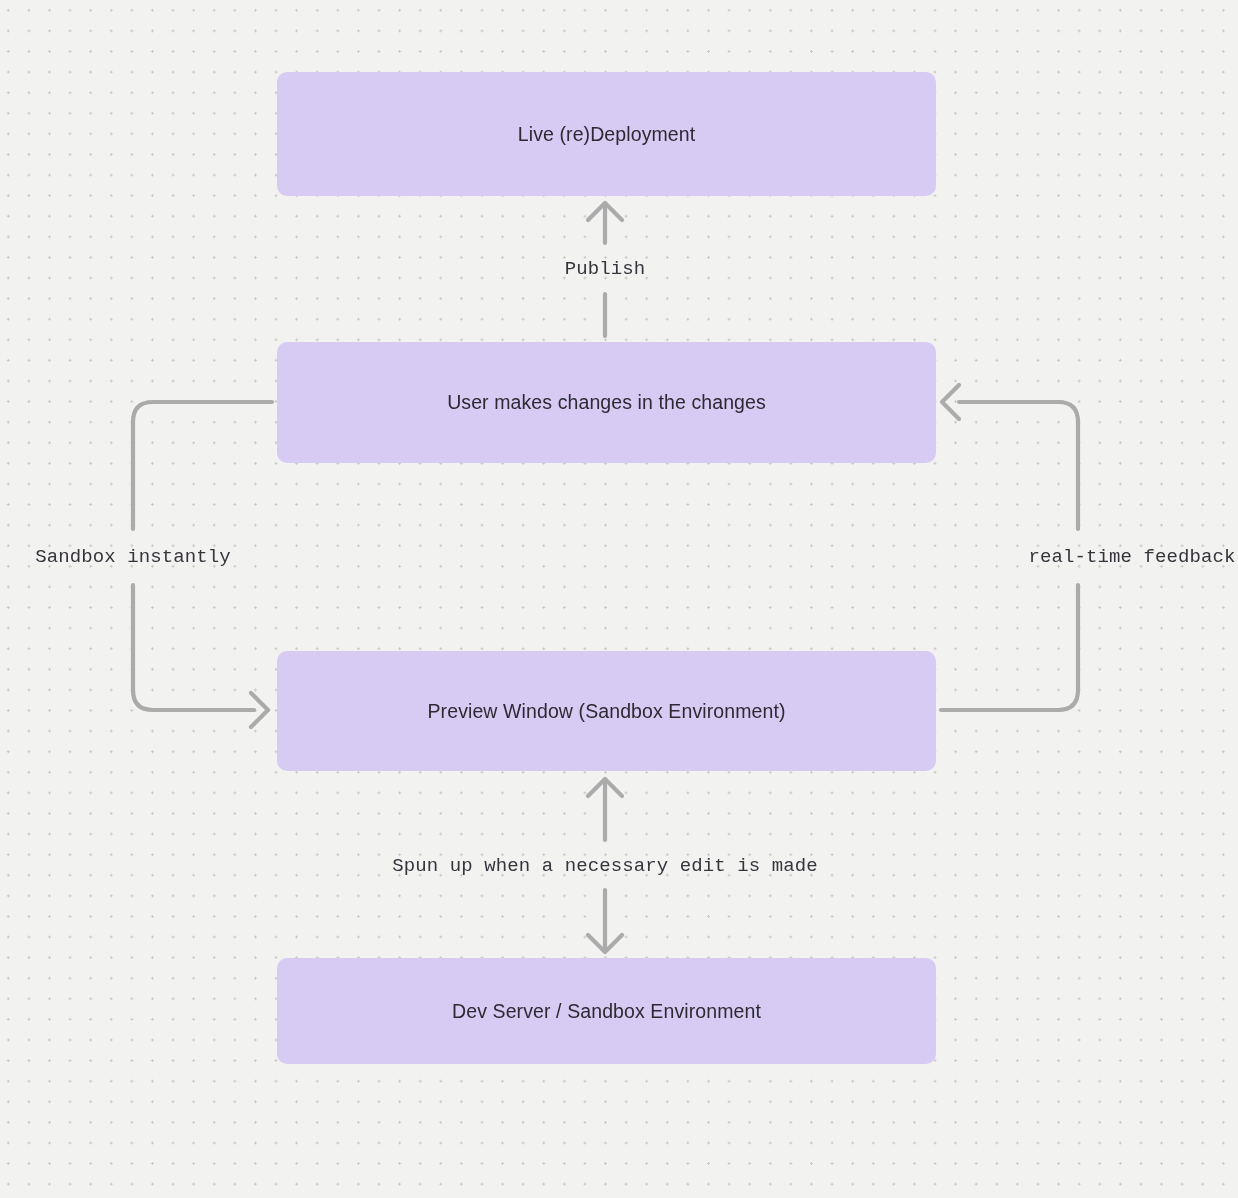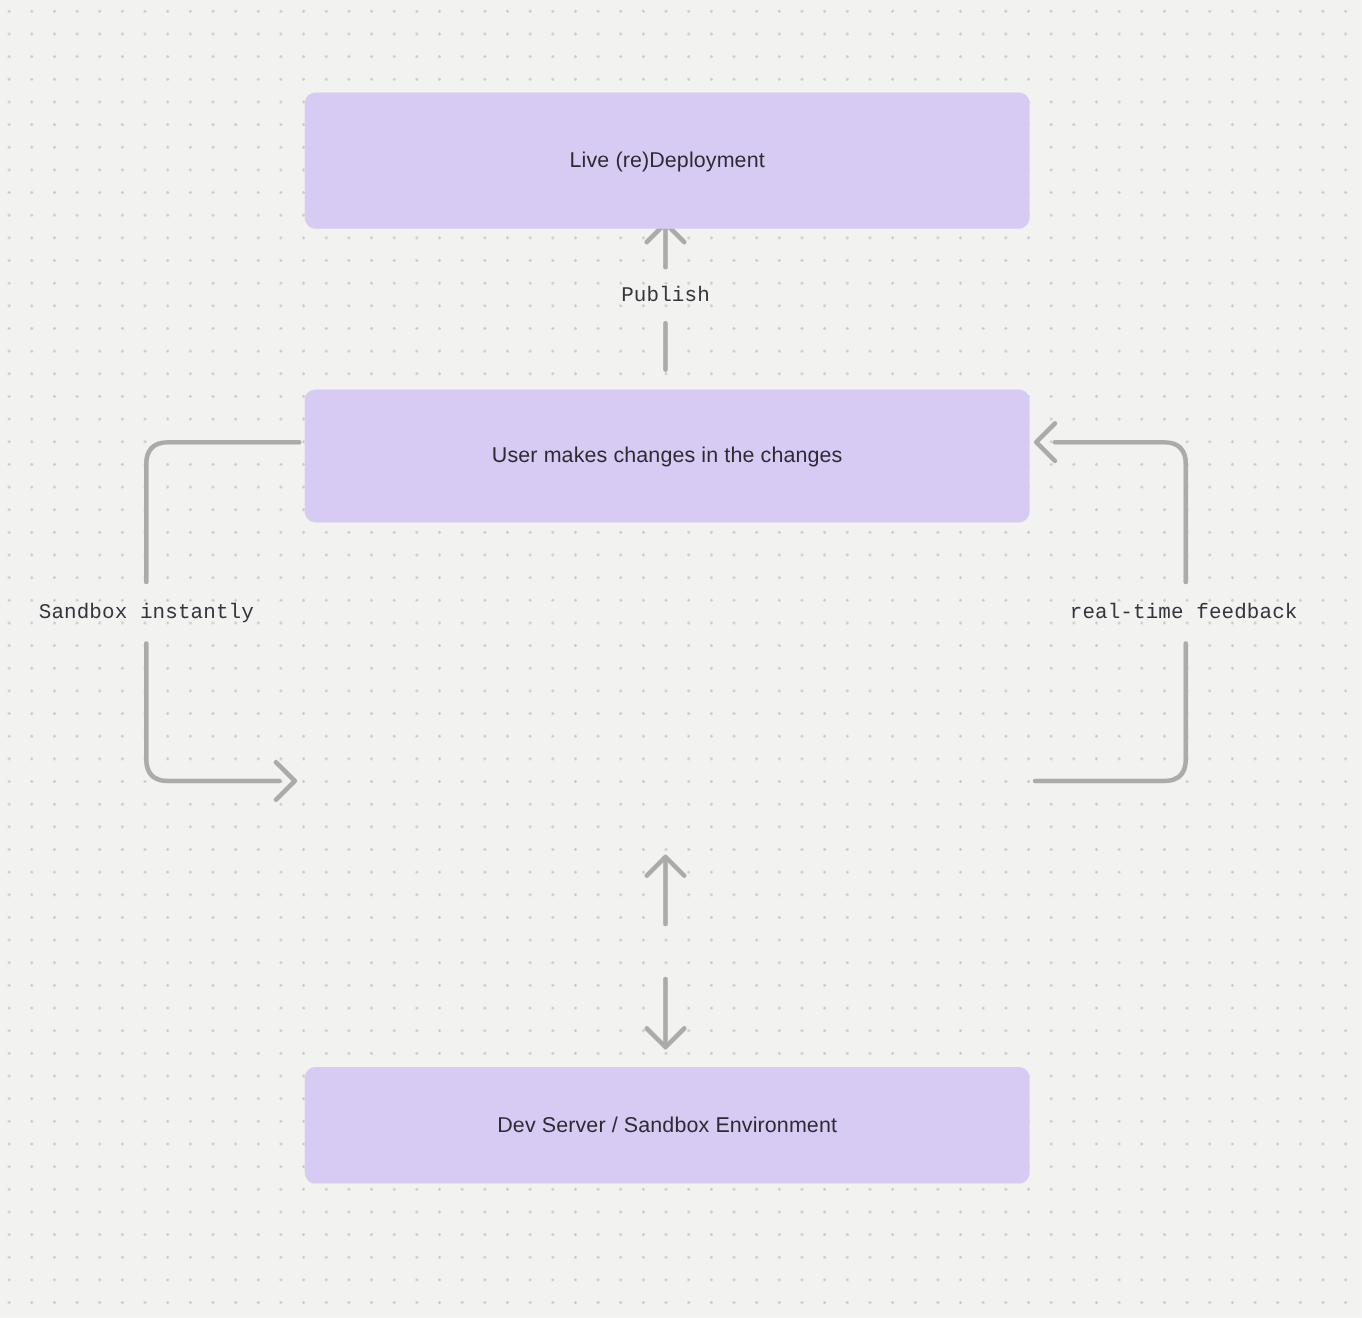--- a/index.html
+++ b/index.html
@@ -33,21 +33,20 @@
   }
   .node{
     position:absolute;
     left:277px;
     width:659px;
     background:var(--node-fill);
     border-radius:10px;
     display:flex;
     align-items:center;
     justify-content:center;
-    margin-top:12px;
   }
   .node span{
     color:var(--node-text);
     font-size:19.5px;
     letter-spacing:.1px;
     white-space:nowrap;
   }
   .edge-label{
     position:absolute;
     transform:translate(-50%,-50%);
@@ -92,25 +91,29 @@
   </svg>
 
   <div class="node" style="top:72px;height:124px">
     <span>Live (re)Deployment</span>
   </div>
 
   <div class="node" style="top:342px;height:121px">
     <span>User makes changes in the changes</span>
   </div>
 
+  <div class="node" style="top:651px;height:120px">
+    <span>Preview Window (Sandbox Environment)</span>
+  </div>
 
   <div class="node" style="top:958px;height:106px">
     <span>Dev Server / Sandbox Environment</span>
   </div>
 
   <div class="edge-label" style="left:605px;top:269px">Publish</div>
 
   <div class="edge-label" style="left:133px;top:557px">Sandbox instantly</div>
 
-  <div class="edge-label" style="left:1076px;top:557px">real-time feedback</div>
+  <div class="edge-label" style="left:1132px;top:557px">real-time feedback</div>
 
+  <div class="edge-label" style="left:605px;top:866px">Spun up when a necessary edit is made</div>
 
 </div>
 
 </body></html>

